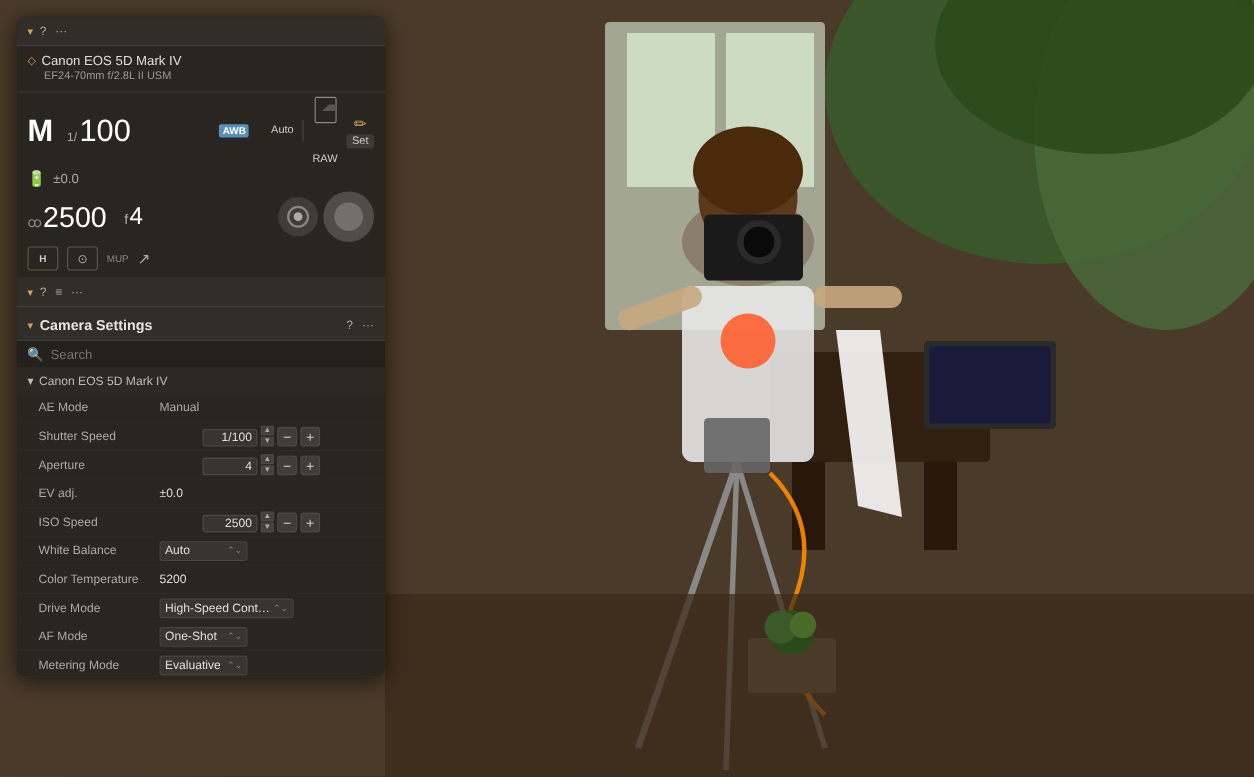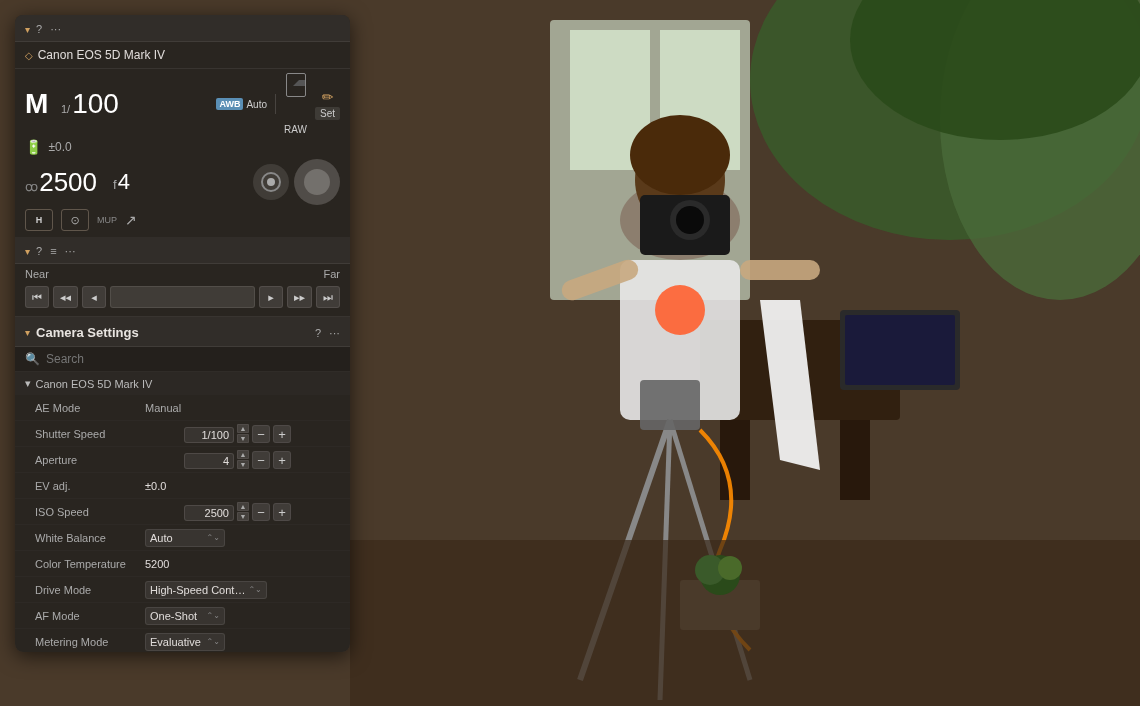--- a/index.html
+++ b/index.html
@@ -163,22 +163,22 @@
 
     .wb-block {
       display: flex;
       flex-direction: column;
       align-items: center;
       gap: 2px;
     }
 
     .wb-label {
       display: flex;
-      align-items: center;
-      gap: 3px;
+      align-items: flex-start;
+      gap: 20px;
       font-size: 10px;
       color: #ccc;
     }
 
     .wb-icon {
       background: #5a8fb5;
       color: white;
       font-size: 9px;
       font-weight: 700;
       padding: 1px 3px;
@@ -590,20 +590,21 @@
       <span>?</span>
       <span>···</span>
     </div>
   </div>
 
   <div class="camera-info">
     <div class="camera-name">
       <span class="arrow">◇</span>
       <span class="camera-model">Canon EOS 5D Mark IV</span>
     </div>
+    <div class="lens-name">EF24-70mm f/2.8L II USM</div>
   </div>
 
   <div class="camera-controls">
 
     <div class="ctrl-row1">
       <span class="mode-m">M</span>
       <div class="shutter-speed">
         <span class="shutter-fraction">1/</span>
         <span class="shutter-value">100</span>
       </div>
@@ -658,35 +659,20 @@
     </div>
   </div>
 
   <div class="focus-section">
     <div class="section-header">
       <span class="chevron">▾</span>
       <div class="section-icons">
         <span>?</span>
         <span>≡</span>
         <span>···</span>
-      </div>
-    </div>
-    <div class="focus-controls">
-      <div class="near-far-row">
-        <span class="near-label">Near</span>
-        <span class="far-label">Far</span>
-      </div>
-      <div class="focus-btns">
-        <div class="focus-btn">⏮</div>
-        <div class="focus-btn">◂◂</div>
-        <div class="focus-btn">◂</div>
-        <div class="focus-btn-wide" style="flex:1;"></div>
-        <div class="focus-btn">▸</div>
-        <div class="focus-btn">▸▸</div>
-        <div class="focus-btn">⏭</div>
       </div>
     </div>
   </div>
 
   <div class="settings-section">
     <div class="section-header">
       <span class="chevron">▾</span>
       <span class="section-title">Camera Settings</span>
       <div class="section-icons">
         <span>?</span>

